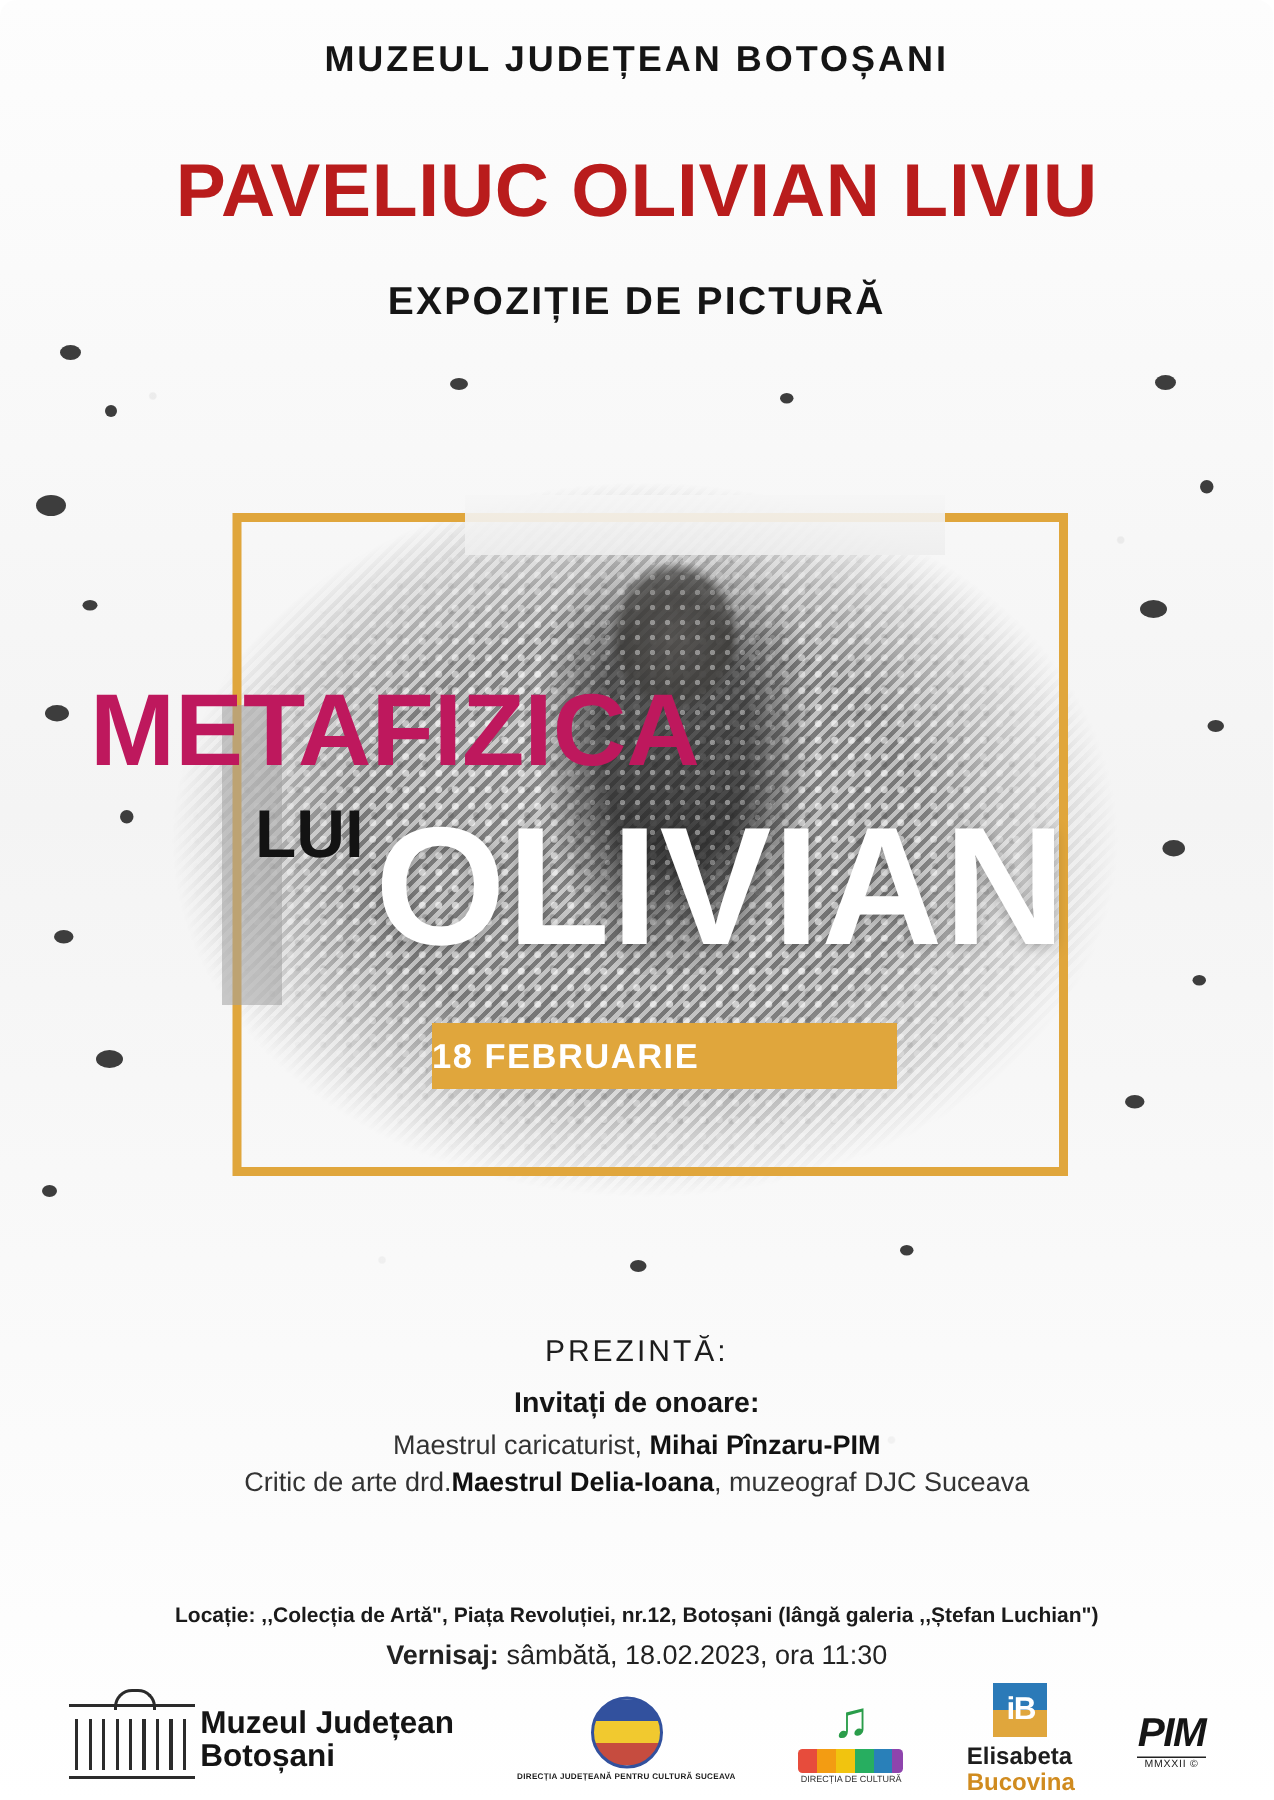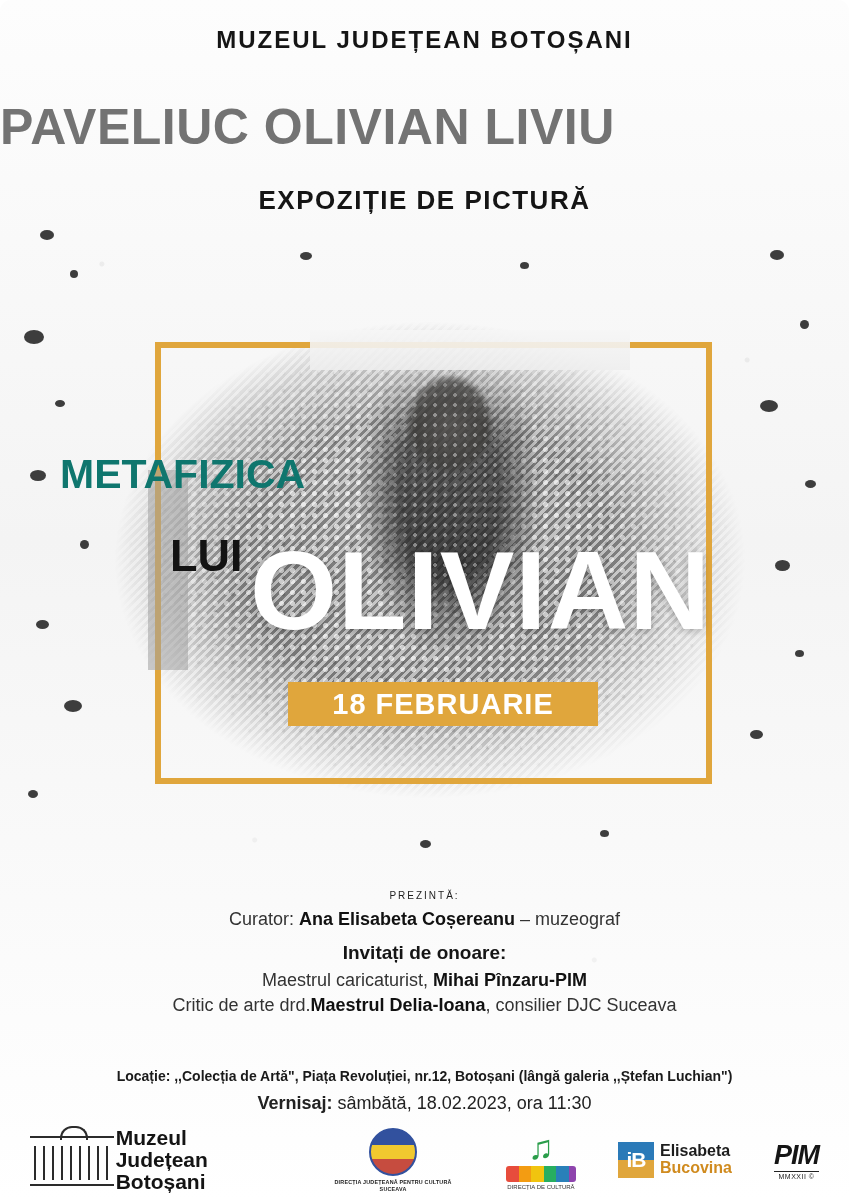--- a/index.html
+++ b/index.html
@@ -48,25 +48,25 @@
     font-size: 24px;
     font-weight: bold;
     letter-spacing: 2.0px;
     color: #151515;
   }
   .artist-name {
     position: absolute;
     top: 98px;
     left: 0;
     right: 0;
-    text-align: left;
+    text-align: center;
     font-size: 50px;
     font-weight: bold;
     letter-spacing: 0.5px;
-    color: #737373;
+    color: #b91c1c;
     font-stretch: condensed;
   }
   .exhibition-sub {
     position: absolute;
     top: 185px;
     left: 0;
     right: 0;
     text-align: center;
     font-size: 26px;
     font-weight: bold;
@@ -158,23 +158,23 @@
     top: 220px;
     width: 40px;
     height: 200px;
     background: rgba(160,160,160,.55);
   }
 
   .metafizica {
     position: absolute;
     left: 0px;
     top: 205px;
-    font-size: 41px;
-    font-weight: bold;
-    color: #0f766e;
+    font-size: 68px;
+    font-weight: bold;
+    color: #be185d;
     letter-spacing: 0px;
     line-height: .96;
   }
   .lui {
     position: absolute;
     left: 110px;
     top: 280px;
     font-size: 45px;
     font-weight: bold;
     color: #131313;
@@ -198,38 +198,38 @@
     height: 44px;
     background: #e0a63c;
   }
   .date-text {
     position: absolute;
     left: 228px;
     top: 432px;
     width: 310px;
     height: 44px;
     line-height: 44px;
-    text-align: center;
-    font-size: 29px;
+    text-align: left;
+    font-size: 23px;
     font-weight: bold;
     color: #ffffff;
     letter-spacing: 1px;
   }
 
   
   .credits {
     position: absolute;
     left: 0;
     right: 0;
     top: 890px;
     text-align: center;
     color: #1d1d1d;
   }
   .credits .prezinta {
-    font-size: 10px;
+    font-size: 20px;
     letter-spacing: 2px;
     margin-bottom: 8px;
   }
   .credits .row {
     font-size: 18px;
     margin: 4px 0;
     color: #333;
   }
   .credits .row b { color: #111; }
   .credits .invitati {
@@ -312,21 +312,21 @@
   .dj-logo { text-align:center; }
   .dj-note {
     font-size: 34px; color: #2a9d4a; line-height: 1;
   }
   .dj-bars {
     width: 70px; height: 16px; margin-top: 2px;
     background: linear-gradient(90deg,#e74c3c 0 18%, #f39c12 18% 36%, #f1c40f 36% 54%, #27ae60 54% 72%, #2980b9 72% 90%, #8e44ad 90% 100%);
     border-radius: 3px;
   }
   .dj-caption { font-size: 6px; color: #333; margin-top: 2px; }
-  .ib-logo { display: flex; align-items: center; gap: 6px; }
+  .ib-logo { display: flex; align-items: center; gap: 6px; flex-direction: column; }
   .ib-mark {
     width: 36px; height: 36px;
     background: linear-gradient(180deg,#2b7ab8 0 50%, #e0a63c 50% 100%);
     color: #fff; font-weight: bold; font-size: 21px;
     display: flex; align-items: center; justify-content: center;
     letter-spacing: -1px;
   }
   .ib-text { line-height: 1.05; text-align: left; }
   .ib-text .l1 { font-size: 16px; font-weight: bold; color: #1d1d1d; }
   .ib-text .l2 { font-size: 16px; font-weight: bold; color: #d08b1f; }
@@ -376,32 +376,27 @@
 
     <div class="metafizica">METAFIZICA</div>
     <div class="lui">LUI</div>
     <div class="olivian">OLIVIAN</div>
     <div class="date-band"></div>
     <div class="date-text">18 FEBRUARIE</div>
   </div>
 
   <div class="credits">
     <div class="prezinta">PREZINTĂ:</div>
-    <div class="row">
-      <span>Curator:</span>
-      <b>Ana Elisabeta Coșereanu</b>
-      <span>– muzeograf</span>
-    </div>
     <div class="invitati">Invitați de onoare:</div>
     <div class="row">
       <span>Maestrul caricaturist,</span>
       <b>Mihai Pînzaru-PIM</b>
     </div>
     <div class="row">
-      <span>Critic de arte drd.</span><b>Maestrul Delia-Ioana</b><span>, consilier DJC Suceava</span>
+      <span>Critic de arte drd.</span><b>Maestrul Delia-Ioana</b><span>, muzeograf DJC Suceava</span>
     </div>
   </div>
 
   <div class="location">Locație: ,,Colecția de Artă", Piața Revoluției, nr.12, Botoșani (lângă galeria ,,Ștefan Luchian")</div>
   <div class="vernisaj">
     <b>Vernisaj:</b>
     <span>sâmbătă, 18.02.2023, ora 11:30</span>
   </div>
 
   <div class="logo-bar">

